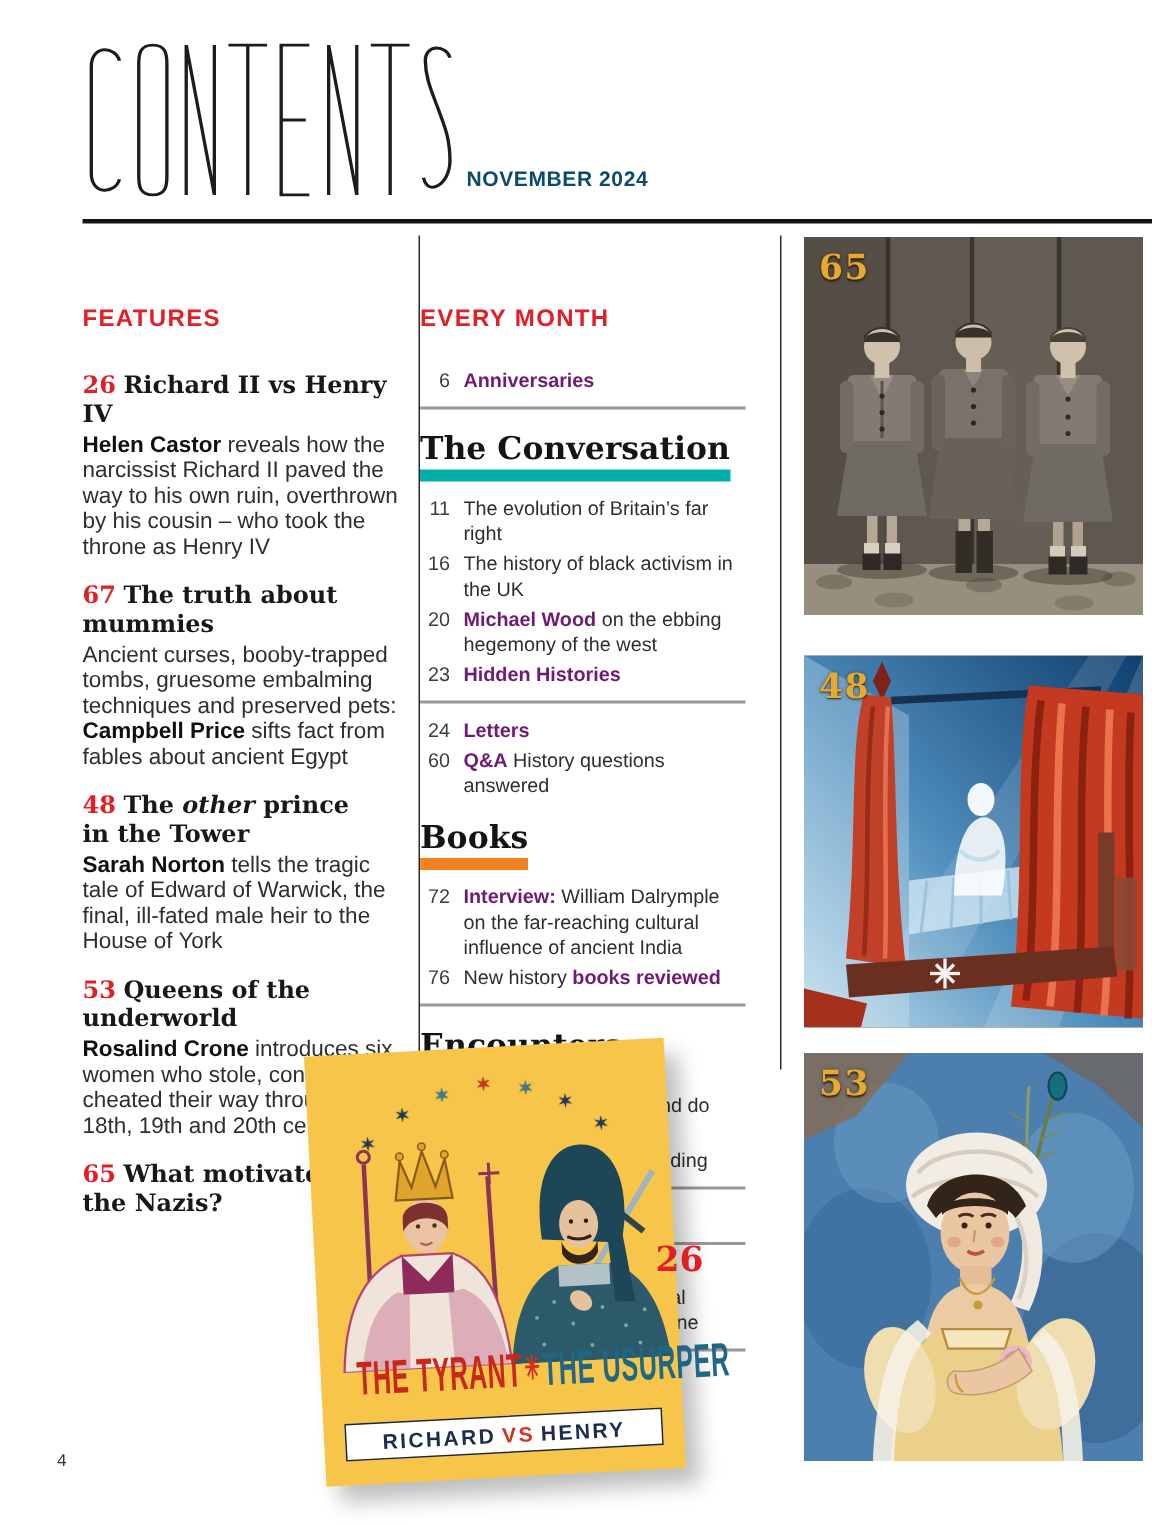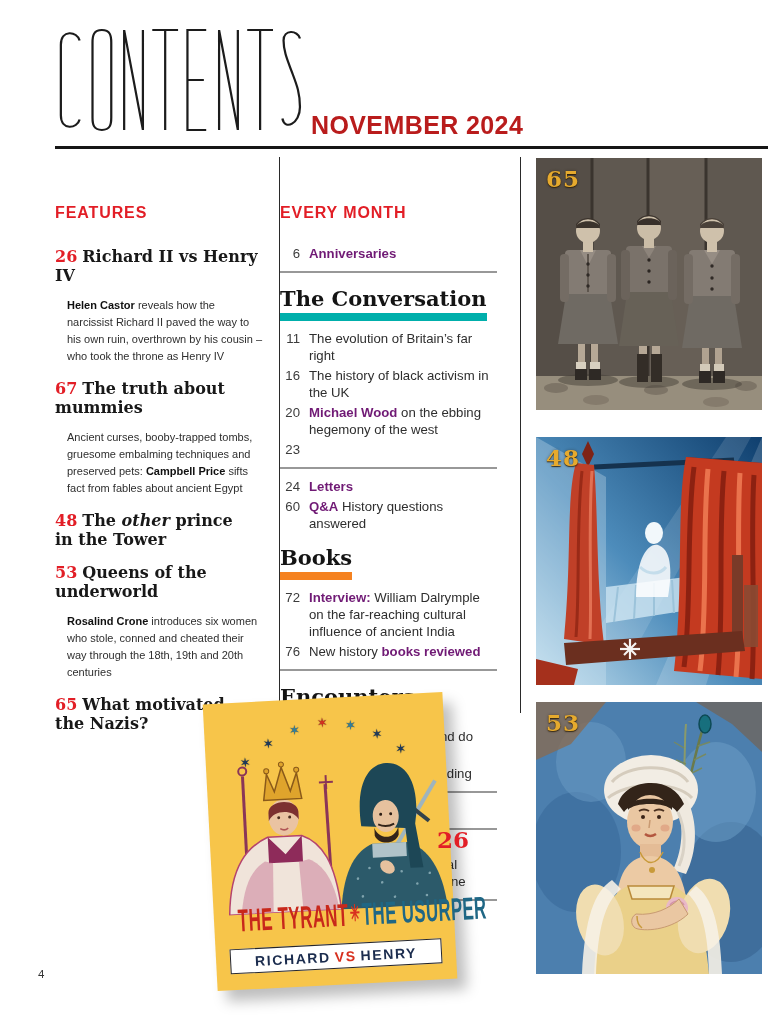--- a/index.html
+++ b/index.html
@@ -2,37 +2,37 @@
 <html><head>
 <meta charset="utf-8">
 <style>
   html,body{margin:0;padding:0;}
   body{width:768px;height:1016px;background:#ffffff;font-family:"Liberation Sans",sans-serif;position:relative;overflow:hidden;color:#222;}
   .page{position:absolute;inset:0;}
 
   
   .masthead{position:absolute;left:55px;top:28px;width:260px;height:106px;}
   .masthead svg{display:block;}
-  .issue{position:absolute;left:311px;top:111px;font-size:25px;font-weight:800;letter-spacing:.4px;color:#b91c1c;}
+  .issue{position:absolute;left:311px;top:111px;font-size:14px;font-weight:800;letter-spacing:.4px;color:#0c4a6e;}
   .mast-rule{position:absolute;left:55px;right:0;top:146px;height:3px;background:#161616;}
 
   
   .col-head{font-size:16px;font-weight:800;letter-spacing:.9px;color:#e21e26;margin-top:44px;}
   .col-features{position:absolute;left:55px;top:160px;width:220px;}
   .col-month{position:absolute;left:280px;top:160px;width:217px;}
   .vdiv{position:absolute;width:1px;background:#2a2a2a;}
   .vdiv.d1{left:279px;top:157px;height:545px;}
   .vdiv.d2{left:520px;top:157px;height:556px;}
 
   
   .features-list{margin-top:25px;}
   .feature{margin-bottom:14px;}
   .ftitle{font-family:"DejaVu Serif",serif;font-weight:700;font-size:16px;line-height:19px;color:#181818;margin:0 0 3px;}
   .fnum{color:#e21e26;margin-right:5px;}
-  .fbody{font-size:11px;line-height:17px;color:#2e2e2e;margin:12px;}
+  .fbody{font-size:15px;line-height:17px;color:#2e2e2e;margin:0;}
   .fbody .b{color:#101010;}
   .b{font-weight:700;}
   .i{font-style:italic;}
   .feature.narrow .fbody{width:150px;}
   .feature.narrow .ftitle{width:170px;}
 
   
   .month-list{margin-top:23px;}
   .mitem{display:flex;gap:9px;font-size:13.2px;line-height:17px;color:#2e2e2e;margin:3px 0;}
   .mnum{width:20px;text-align:right;flex:none;color:#3c3c3c;}
@@ -95,20 +95,21 @@
         <div class="feature">
           <h2 class="ftitle"><span class="fnum">26</span><span>Richard II vs Henry IV</span></h2>
           <p class="fbody"><span class="b ">Helen Castor</span><span> reveals how the narcissist Richard II paved the way to his own ruin, overthrown by his cousin – who took the throne as Henry IV</span></p>
         </div>
         <div class="feature">
           <h2 class="ftitle"><span class="fnum">67</span><span>The truth about mummies</span></h2>
           <p class="fbody"><span>Ancient curses, booby-trapped tombs, gruesome embalming techniques and preserved pets: </span><span class="b ">Campbell Price</span><span> sifts fact from fables about ancient Egypt</span></p>
         </div>
         <div class="feature">
           <h2 class="ftitle"><span class="fnum">48</span><span>The </span><span class="i">other</span><span> prince</span><br><span>in the Tower</span></h2>
+          <p class="fbody"><span class="b ">Sarah Norton</span><span> tells the tragic tale of Edward of Warwick, the final, ill-fated male heir to the House of York</span></p>
         </div>
         <div class="feature">
           <h2 class="ftitle"><span class="fnum">53</span><span>Queens of the underworld</span></h2>
           <p class="fbody"><span class="b ">Rosalind Crone</span><span> introduces six women who stole, conned and cheated their way through the 18th, 19th and 20th centuries</span></p>
         </div>
         <div class="feature narrow">
           <h2 class="ftitle"><span class="fnum">65</span><span>What motivated</span><br><span>the Nazis?</span></h2>
         </div>
       </div>
   </div>
@@ -129,20 +130,21 @@
         <div class="mitem">
           <span class="mnum">16</span>
           <div class="mtext"><span>The history of black activism in the UK</span></div>
         </div>
         <div class="mitem">
           <span class="mnum">20</span>
           <div class="mtext"><span class="b ">Michael Wood</span><span> on the ebbing hegemony of the west</span></div>
         </div>
         <div class="mitem">
           <span class="mnum">23</span>
+          <div class="mtext"><span class="b ">Hidden Histories</span></div>
         </div>
         <div class="mrule"></div>
         <div class="mitem">
           <span class="mnum">24</span>
           <div class="mtext"><span class="b ">Letters</span></div>
         </div>
         <div class="mitem">
           <span class="mnum">60</span>
           <div class="mtext"><span class="b ">Q&amp;A</span><span> History questions answered</span></div>
         </div>

